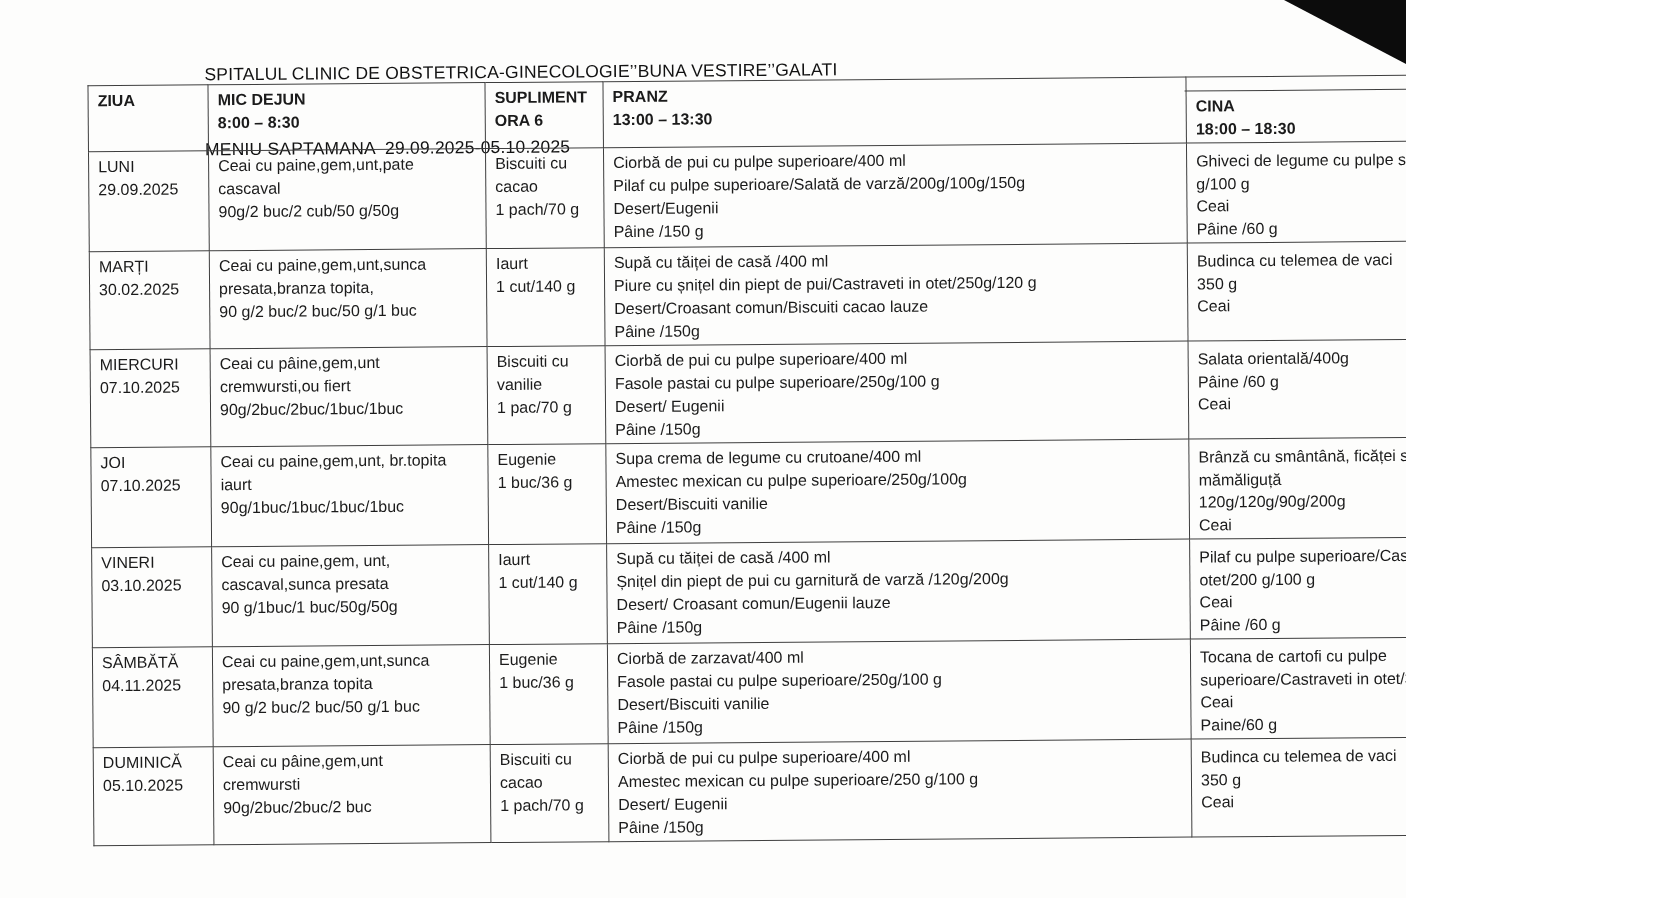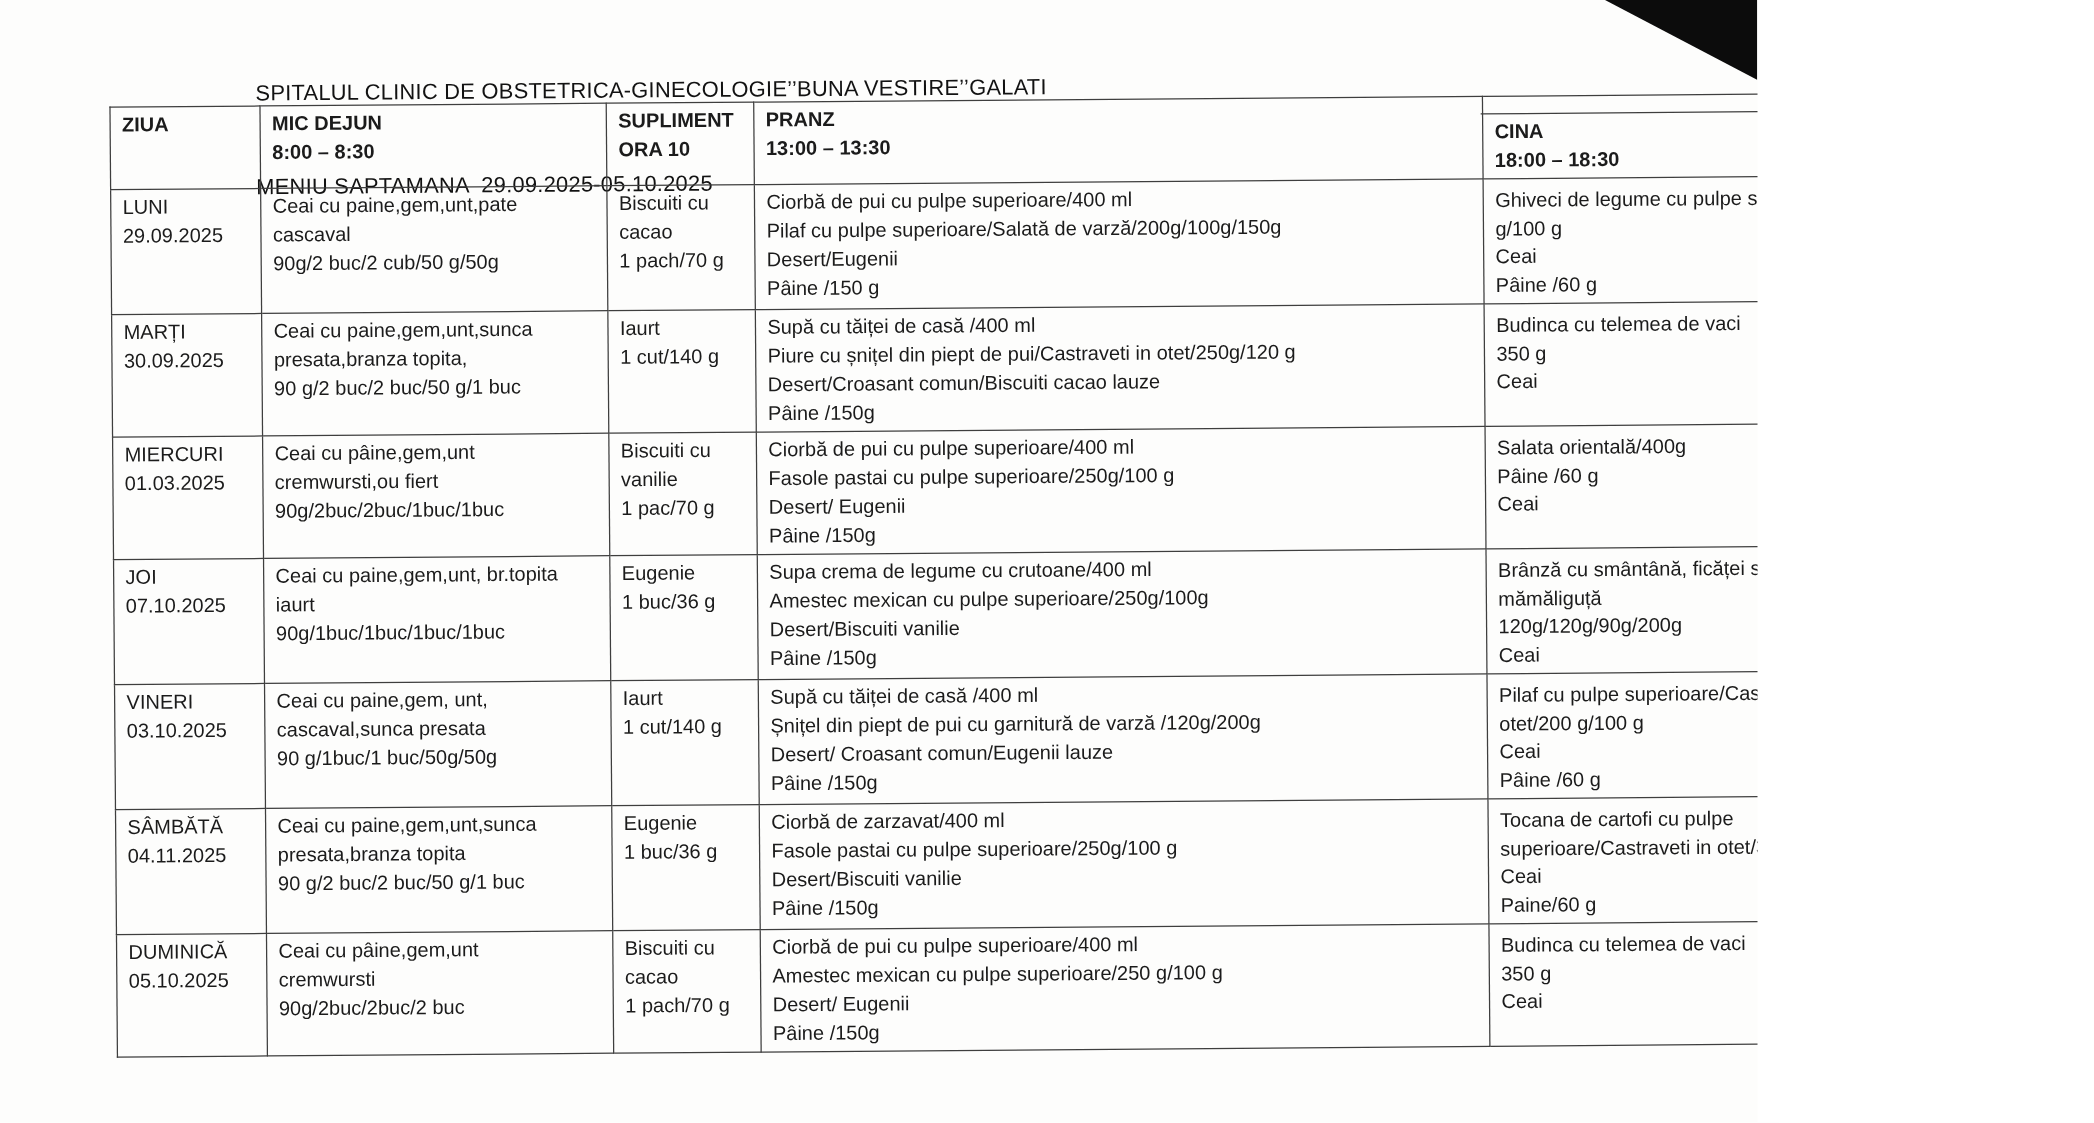--- a/index.html
+++ b/index.html
@@ -96,21 +96,21 @@
         <col style="width:118px">
         <col style="width:583px">
         <col style="width:360px">
       </colgroup>
       <thead>
         <tr>
           <th>ZIUA</th>
           <th>MIC DEJUN
 8:00 – 8:30</th>
           <th>SUPLIMENT
-ORA 10</th>
+ORA 6</th>
           <th>PRANZ
 13:00 – 13:30</th>
           <th class="cina-offset">CINA
 18:00 – 18:30</th>
         </tr>
       </thead>
       <tbody>
         <tr>
           <td class="day-cell">LUNI
 29.09.2025</td>
@@ -124,37 +124,37 @@
 Pilaf cu pulpe superioare/Salată de varză/200g/100g/150g
 Desert/Eugenii
 Pâine /150 g</td>
           <td class="cina-cell">Ghiveci de legume cu pulpe superioare/300
 g/100 g
 Ceai
 Pâine /60 g</td>
         </tr>
         <tr>
           <td class="day-cell">MARȚI
-30.09.2025</td>
+30.02.2025</td>
           <td>Ceai cu paine,gem,unt,sunca
 presata,branza topita,
 90 g/2 buc/2 buc/50 g/1 buc</td>
           <td>Iaurt
 1 cut/140 g</td>
           <td>Supă cu tăiței de casă /400 ml
 Piure cu șnițel din piept de pui/Castraveti in otet/250g/120 g
 Desert/Croasant comun/Biscuiti cacao lauze
 Pâine /150g</td>
           <td class="cina-cell">Budinca cu telemea de vaci
 350 g
 Ceai</td>
         </tr>
         <tr>
           <td class="day-cell">MIERCURI
-01.03.2025</td>
+07.10.2025</td>
           <td>Ceai cu pâine,gem,unt
 cremwursti,ou fiert
 90g/2buc/2buc/1buc/1buc</td>
           <td>Biscuiti cu
 vanilie
 1 pac/70 g</td>
           <td>Ciorbă de pui cu pulpe superioare/400 ml
 Fasole pastai cu pulpe superioare/250g/100 g
 Desert/ Eugenii
 Pâine /150g</td>

